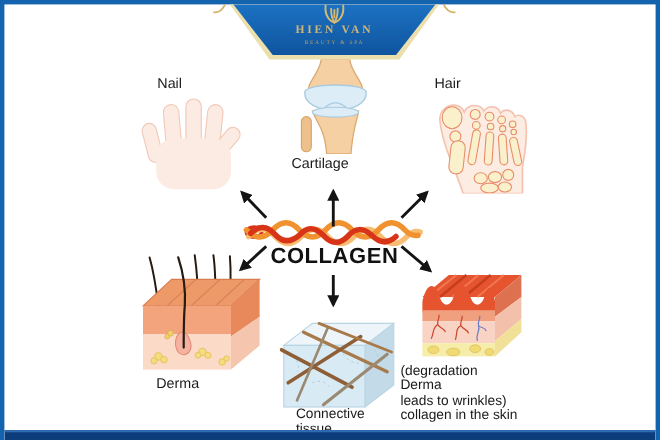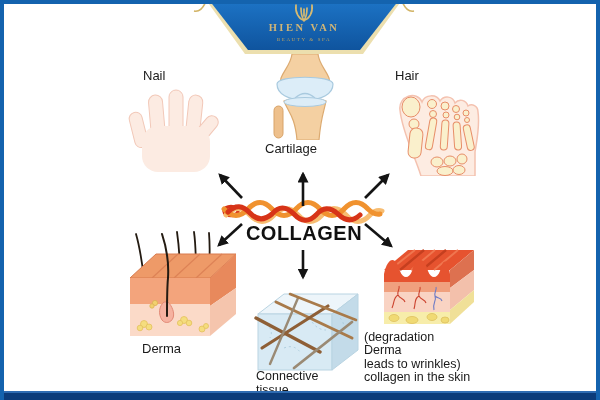--- a/index.html
+++ b/index.html
@@ -52,21 +52,21 @@
       </g>
     </svg>
     <div class="abs brand-name">HIEN VAN</div>
     <div class="abs brand-tagline">BEAUTY &amp; SPA</div>
   </div>
 
   <div class="lbl" style="left:139px;top:65px;width:60px;">Nail</div>
   <div class="lbl" style="left:261px;top:138px;width:80px;">Cartilage</div>
   <div class="lbl" style="left:391px;top:65px;width:60px;">Hair</div>
   <div class="lbl" style="left:138px;top:338px;width:60px;">Derma</div>
-  <div class="lbl" style="left:252px;top:366px;width:90px;font-size:12.5px;">
+  <div class="lbl" style="left:265px;top:366px;width:90px;font-size:12.5px;">
     <div>Connective</div>
     <div>tissue</div>
   </div>
   <div class="lbl" style="left:360px;top:327px;width:132px;font-size:12.5px;line-height:13.4px;">
     <div>(degradation</div>
     <div>Derma</div>
     <div>leads to wrinkles)</div>
     <div>collagen in the skin</div>
   </div>
   <div class="abs collagen-label">COLLAGEN</div>

